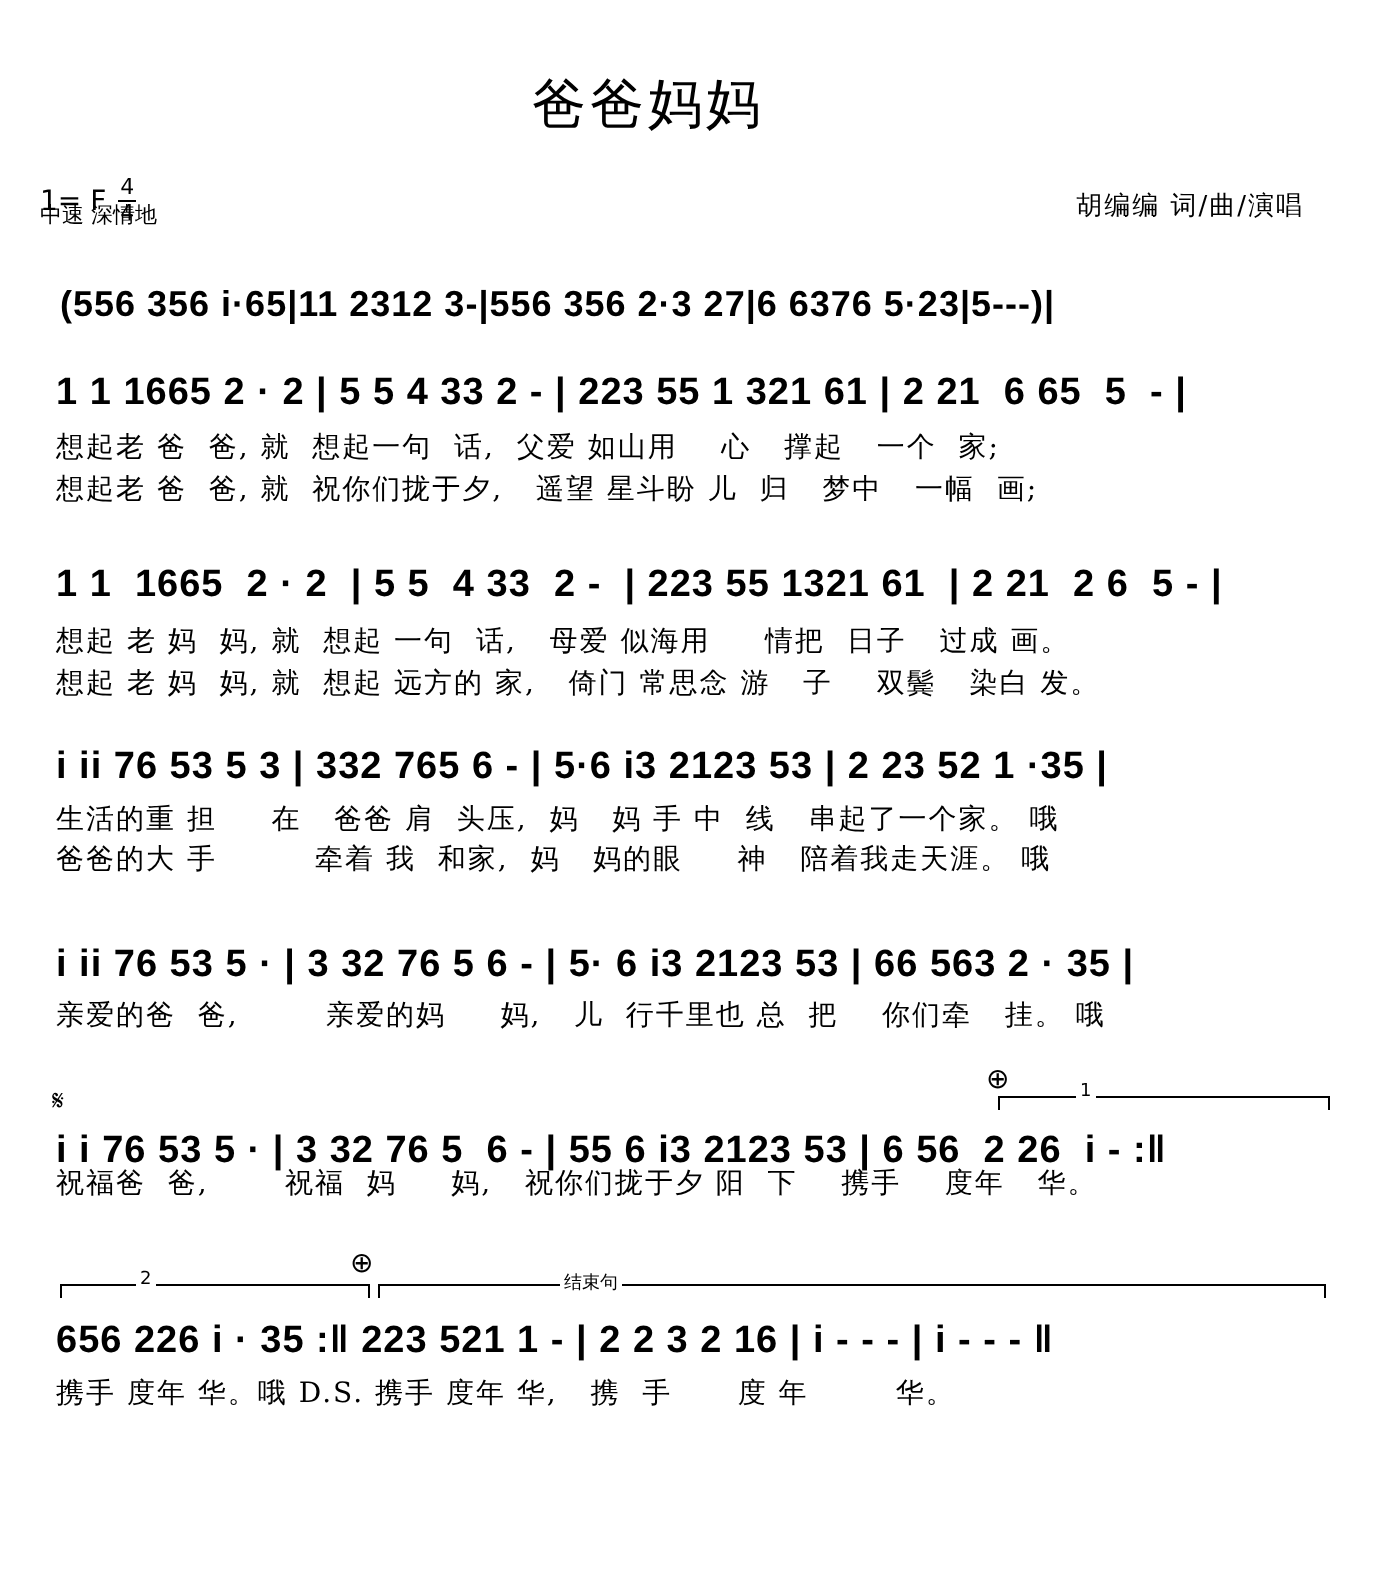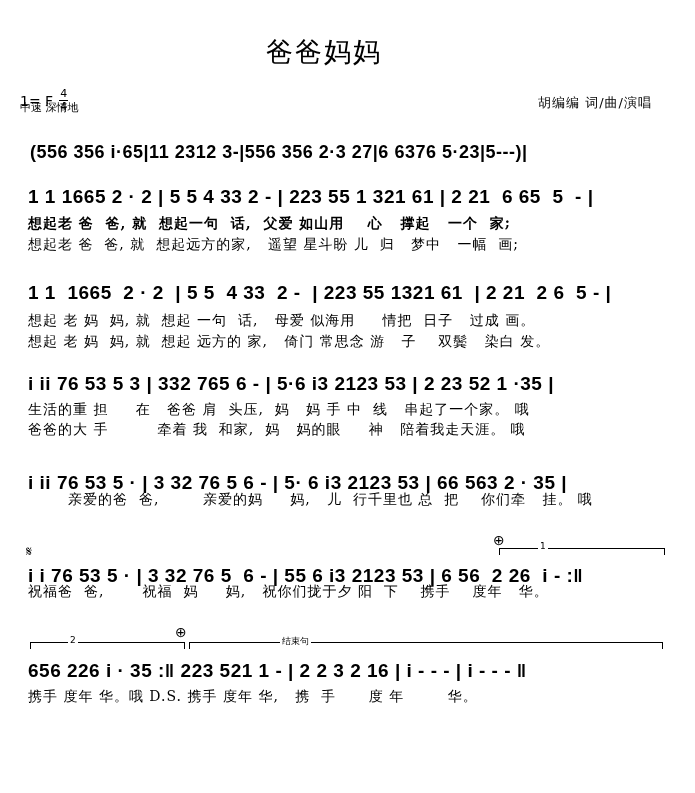--- a/index.html
+++ b/index.html
@@ -33,39 +33,39 @@
 </div>
 <div class="abs tempo">中速  深情地</div>
 <div class="abs credit">胡编编 词/曲/演唱</div>
 
 <div class="line" style="top:136px;">
   <div class="notes" style="left:30px;font-size:18px;margin-top:6px;">(556 356 i·65|11 2312 3-|556 356 2·3 27|6 6376 5·23|5---)|</div>
 </div>
 
 <div class="line" style="top:186px;">
   <div class="notes">1 1 1665 2 · 2 | 5 5 4 33 2 - | 223 55 1 321 61 | 2 21  6 65  5  - |</div>
-  <div class="lyr" style="top:29px;font-weight:bold;">想起老 爸  爸, 就  想起一句  话,  父爱 如山用    心   撑起   一个  家;</div>
-  <div class="lyr" style="top:50px;">想起老 爸  爸, 就  想起远方的家,   遥望 星斗盼 儿  归   梦中   一幅  画;</div>
+  <div class="lyr" style="top:29px;">想起老 爸  爸, 就  想起一句  话,  父爱 如山用    心   撑起   一个  家;</div>
+  <div class="lyr" style="top:50px;">想起老 爸  爸, 就  祝你们拢于夕,   遥望 星斗盼 儿  归   梦中   一幅  画;</div>
 </div>
 
 <div class="line" style="top:282px;">
   <div class="notes">1 1  1665  2 · 2  | 5 5  4 33  2 -  | 223 55 1321 61  | 2 21  2 6  5 - |</div>
   <div class="lyr" style="top:30px;text-align:center;">想起 老 妈  妈, 就  想起 一句  话,   母爱 似海用     情把  日子   过成 画。</div>
   <div class="lyr" style="top:51px;">想起 老 妈  妈, 就  想起 远方的 家,   倚门 常思念 游   子    双鬓   染白 发。</div>
 </div>
 
 <div class="line" style="top:373px;">
   <div class="notes">i ii 76 53 5 3 | 332 765 6 - | 5·6 i3 2123 53 | 2 23 52 1 ·35 |</div>
   <div class="lyr" style="top:28px;">生活的重 担     在   爸爸 肩  头压,  妈   妈 手 中  线   串起了一个家。 哦</div>
   <div class="lyr" style="top:48px;text-align:right;">爸爸的大 手         牵着 我  和家,  妈   妈的眼     神   陪着我走天涯。 哦</div>
 </div>
 
 <div class="line" style="top:472px;">
   <div class="notes">i ii 76 53 5 · | 3 32 76 5 6 - | 5· 6 i3 2123 53 | 66 563 2 · 35 |</div>
-  <div class="lyr" style="top:19px;margin-left:40px;">亲爱的爸  爸,        亲爱的妈     妈,   儿  行千里也 总  把    你们牵   挂。 哦</div>
+  <div class="lyr" style="top:27px;">亲爱的爸  爸,        亲爱的妈     妈,   儿  行千里也 总  把    你们牵   挂。 哦</div>
 </div>
 
 <div class="sign" style="left:26px;top:543px;">𝄋</div>
 <div class="sign" style="left:493px;top:532px;">⊕</div>
 <div class="bracket" style="left:499px;top:548px;width:164px;"></div>
 <div class="brlabel" style="left:538px;top:541px;">1</div>
 <div class="line" style="top:565px;">
   <div class="notes">i i 76 53 5 · | 3 32 76 5  6 - | 55 6 i3 2123 53 | 6 56  2 26  i - :‖</div>
   <div class="lyr" style="top:18px;">祝福爸  爸,       祝福  妈     妈,   祝你们拢于夕 阳  下    携手    度年   华。</div>
 </div>

